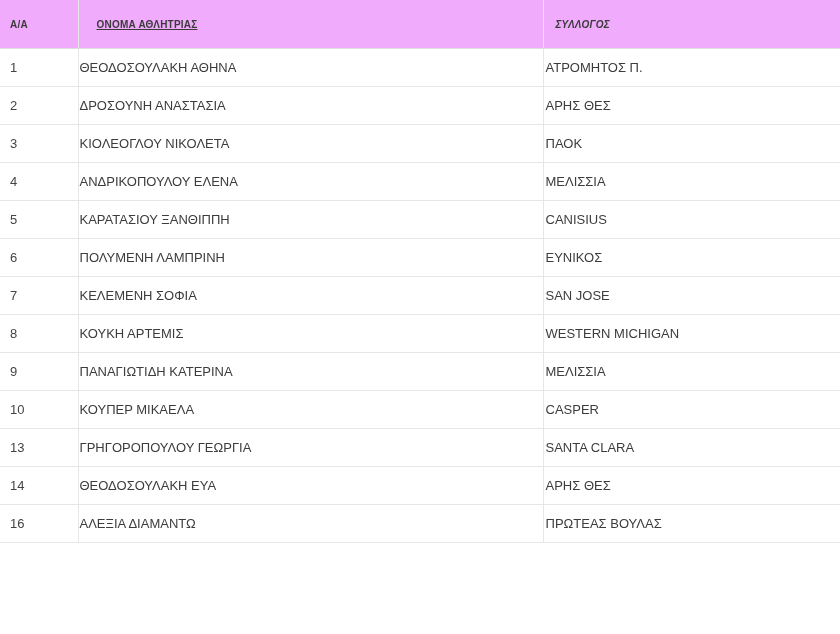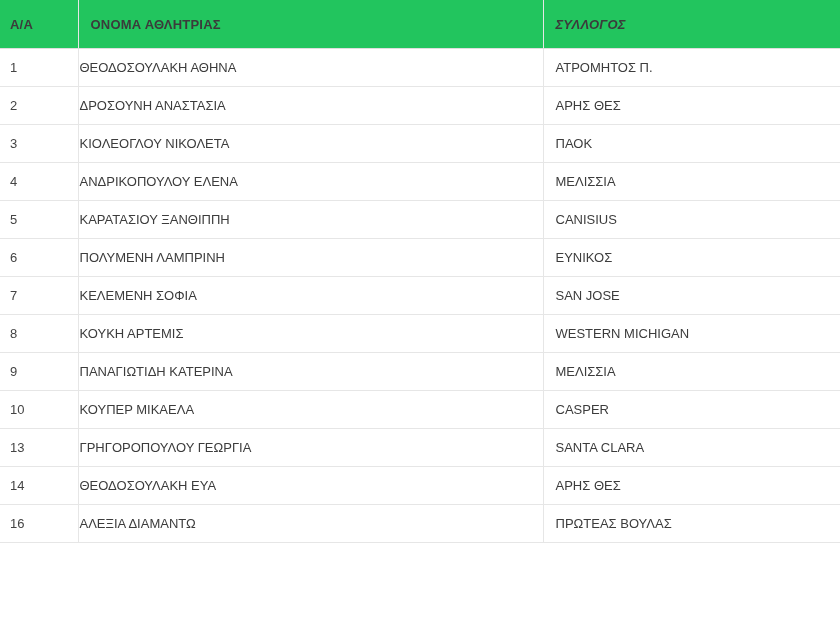--- a/index.html
+++ b/index.html
@@ -21,52 +21,52 @@
     width: 840px;
     border-collapse: collapse;
     table-layout: fixed;
     font-size: 13px;
   }
   table.athletes col.col-rank { width: 78px; }
   table.athletes col.col-name { width: 465px; }
   table.athletes col.col-club { width: 297px; }
 
   table.athletes thead th {
-    background: #22c55e;
-    font-size: 13px;
+    background: #f0abfc;
+    font-size: 10px;
     font-weight: bold;
     color: #3b3b3b;
     text-align: left;
     padding: 12px 12px 12px 12px;
     border-bottom: 1px solid #dedede;
     letter-spacing: 0.2px;
     height: 24px;
     vertical-align: middle;
   }
   table.athletes thead th.th-rank { padding-left: 10px; }
-  table.athletes thead th.th-name { padding-left: 12px; }
+  table.athletes thead th.th-name { padding-left: 18px; text-decoration: underline; }
   table.athletes thead th.th-club { padding-left: 12px; font-style: italic; }
 
   table.athletes tbody td {
     padding: 11px 12px 11px 12px;
     border-bottom: 1px solid #e6e6e6;
     color: #3c3c3c;
     font-size: 13px;
     vertical-align: middle;
     background: #ffffff;
     white-space: nowrap;
     overflow: hidden;
     text-overflow: ellipsis;
   }
   table.athletes tbody td.td-rank {
     padding-left: 10px;
     color: #444444;
   }
   table.athletes tbody td.td-name { padding-left: 1px; }
-  table.athletes tbody td.td-club { padding-left: 12px; margin-left: 48px; }
+  table.athletes tbody td.td-club { padding-left: 2px; margin-left: 48px; }
 
   
   table.athletes thead th.th-rank,
   table.athletes tbody td.td-rank { border-right: 1px solid #e6e6e6; }
   table.athletes thead th.th-name,
   table.athletes tbody td.td-name { border-right: 1px solid #e6e6e6; }
 </style>
 </head>
 <body>
 

